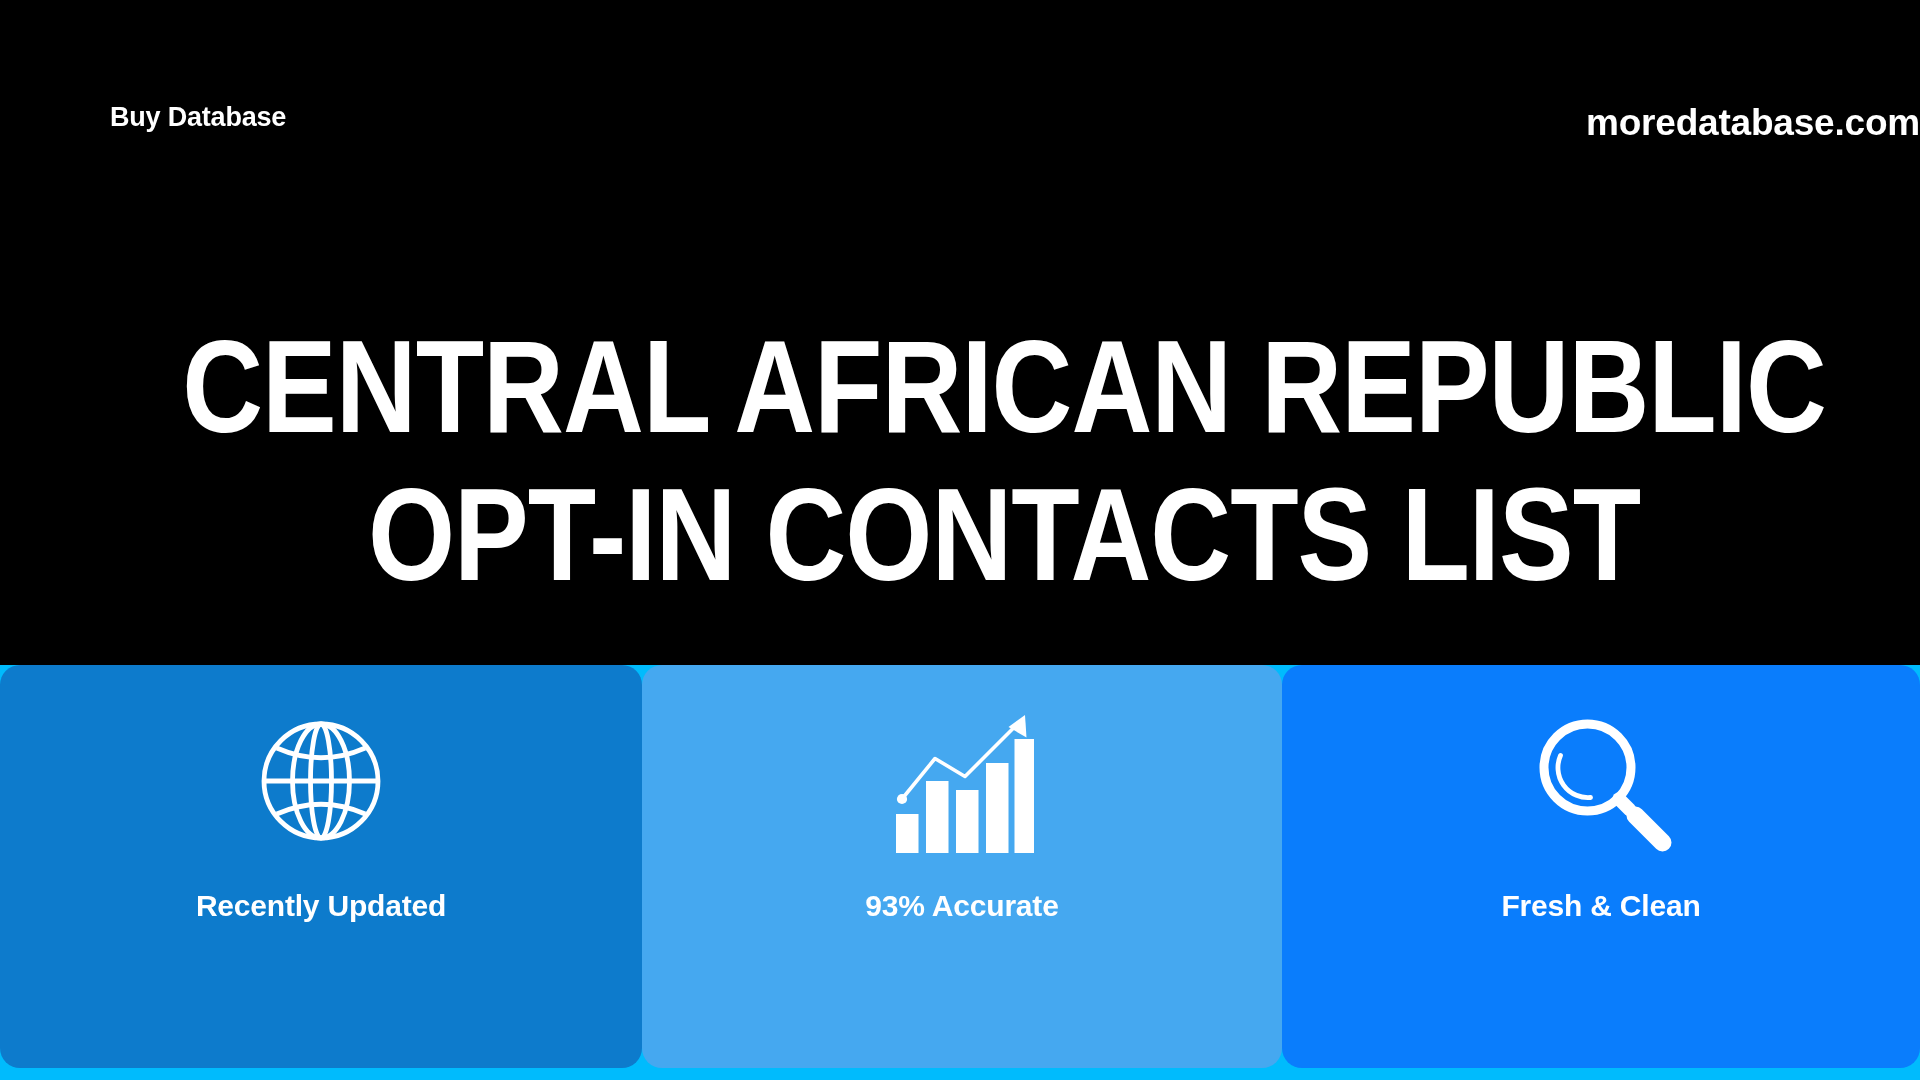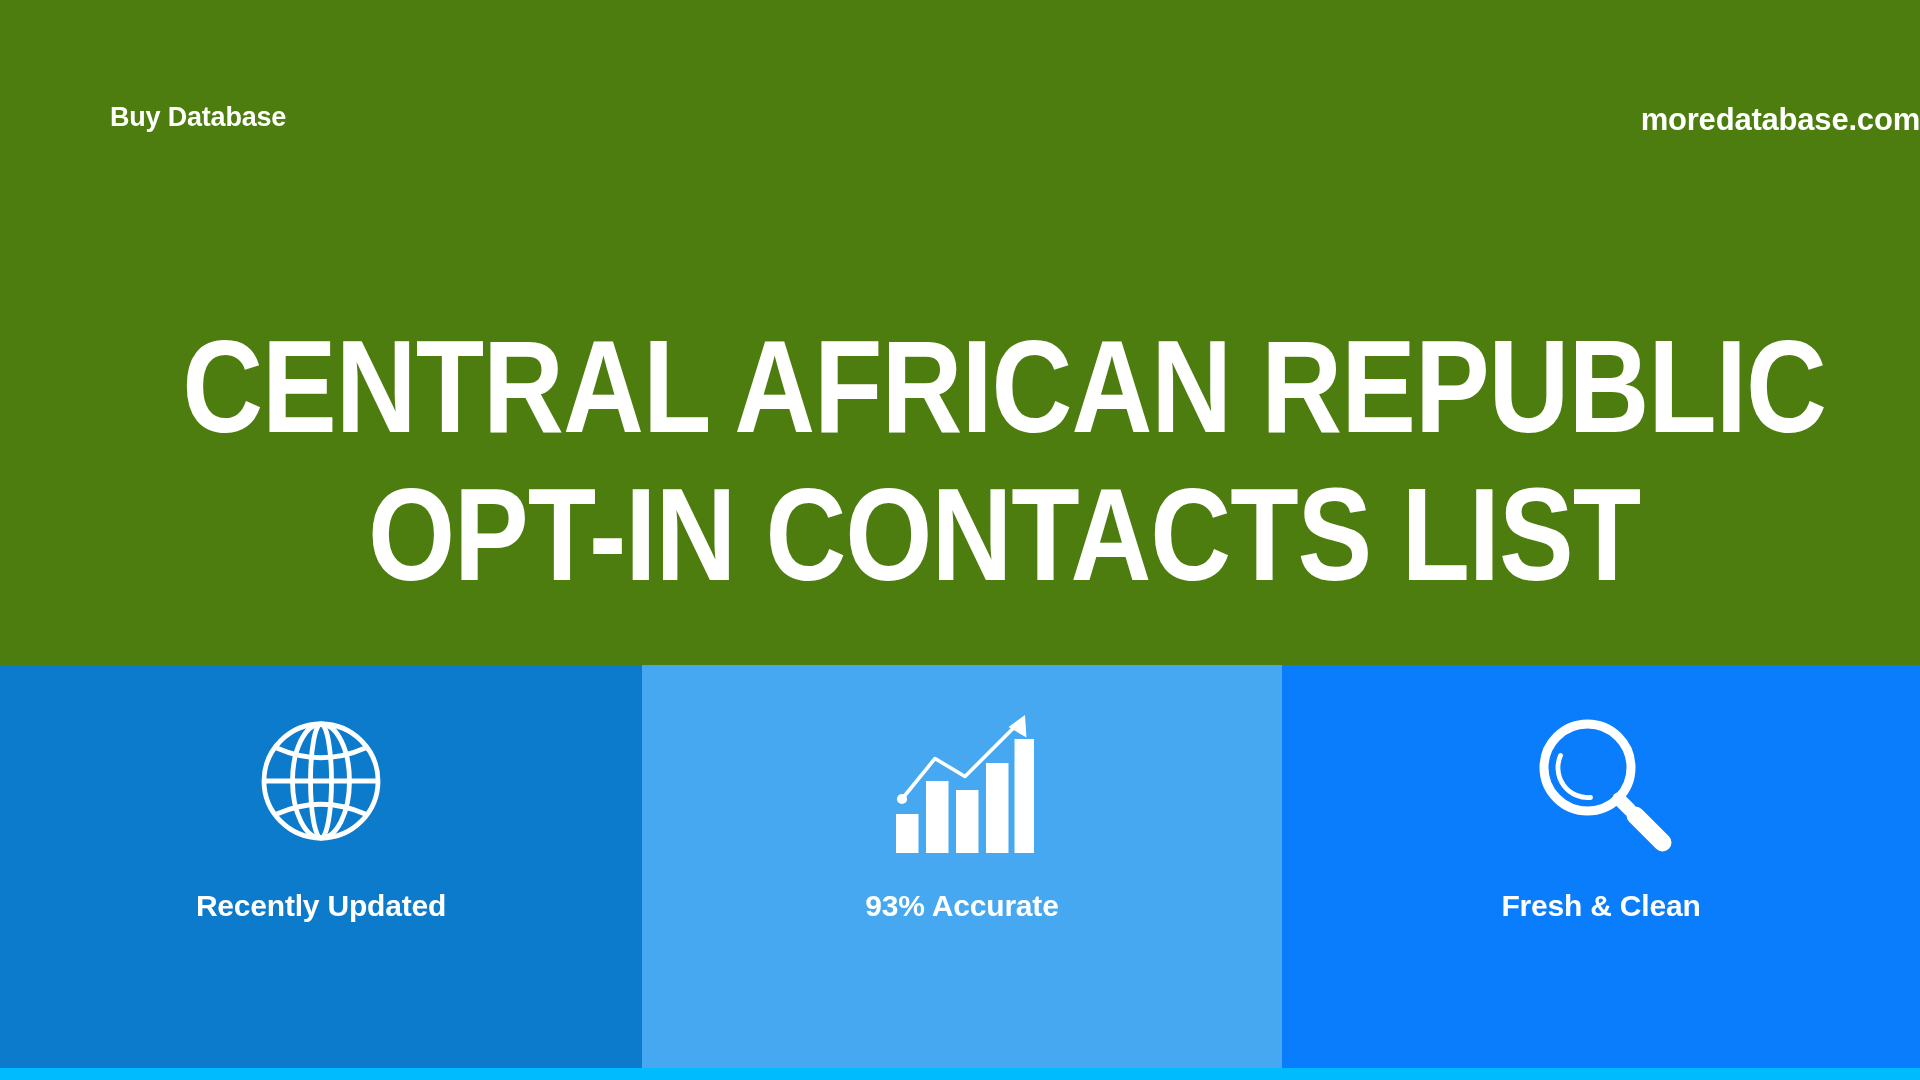--- a/index.html
+++ b/index.html
@@ -14,37 +14,37 @@
     position:relative;
     width:1920px; height:1080px;
     background:#00bbfd;
   }
 
   
   .hero {
     position:absolute;
     left:0; top:0;
     width:1920px; height:665px;
-    background:#4d7c0f;
+    background:#000000;
   }
   .brand {
     position:absolute;
     left:110px; top:104px;
     color:#ffffff;
     font-size:27px;
     font-weight:bold;
     letter-spacing:-0.2px;
     line-height:1;
     white-space:nowrap;
   }
   .site {
     position:absolute;
     right:540px; top:104px;
     color:#ffffff;
-    font-size:31px;
+    font-size:37px;
     font-weight:bold;
     letter-spacing:-0.2px;
     line-height:1;
     white-space:nowrap;
     text-align:right;
     transform:translateX(540px);
   }
   .headline {
     position:absolute;
     left:0; top:300px;
@@ -73,20 +73,21 @@
     width:1920px; height:415px;
     display:flex;
   }
   .panel {
     position:relative;
     height:403px;
     display:flex;
     flex-direction:column;
     align-items:center;
     justify-content:flex-start;
+    border-radius:20px;
   }
   .panel-1 { width:642px;  background:#0d7bcc; }
   .panel-2 { width:640px;  background:#45a8f0; }
   .panel-3 { width:638px;  background:#0a7dfc;text-align:right; }
 
   .icon-wrap {
     margin-top:36px;
     height:160px;
     display:flex;
     align-items:center;

